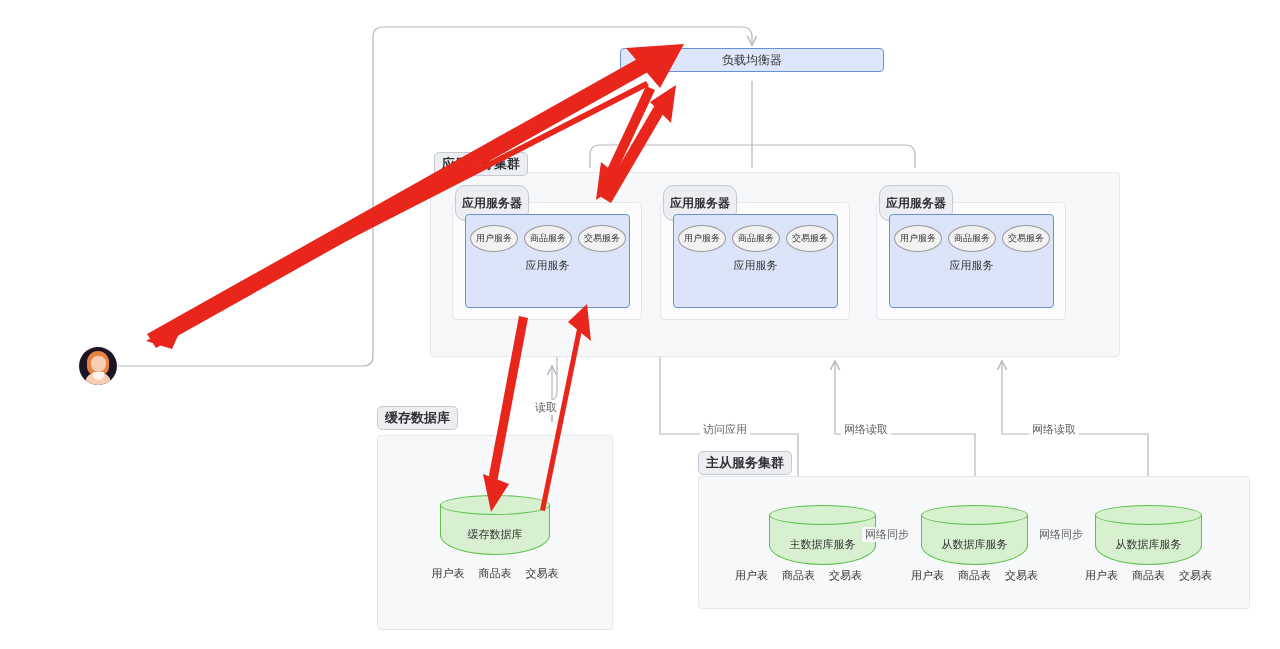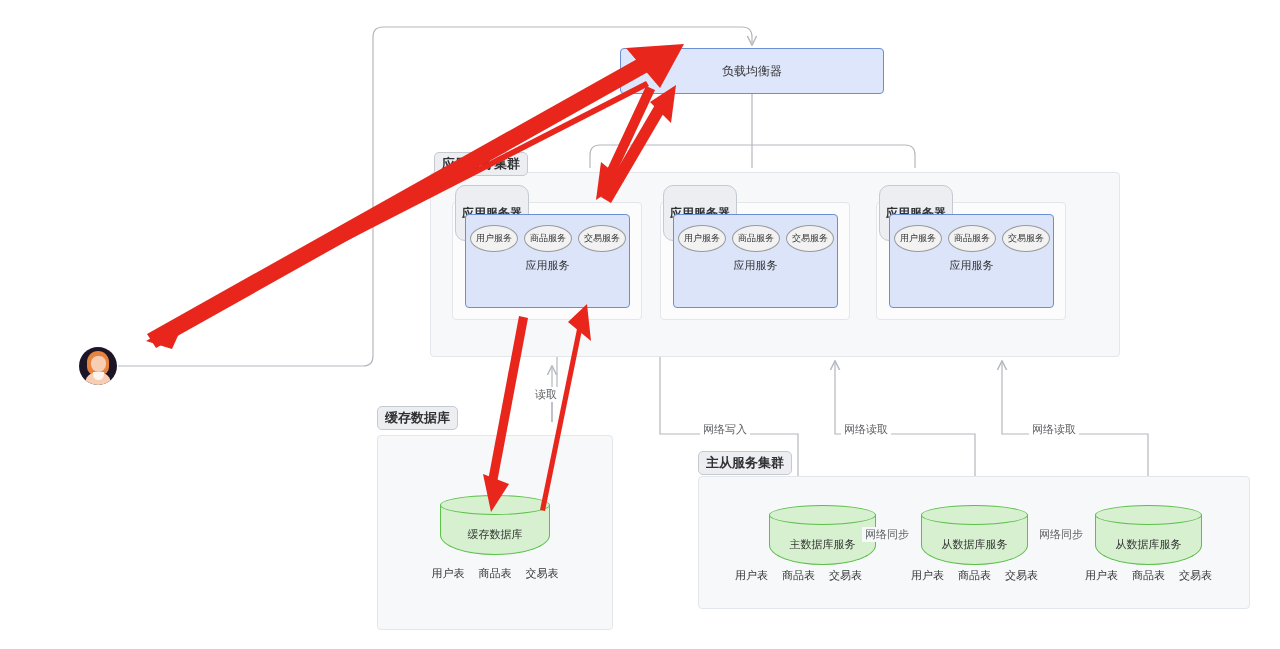--- a/index.html
+++ b/index.html
@@ -37,21 +37,21 @@
   }
   .sub-label{
     position:absolute;
     background:#eceef2;
     border:1px solid #c5c9d2;
     border-radius:10px;
     color:#303133;
     font-weight:bold;
     font-size:12px;
     line-height:16px;
-    padding:19px 6px;
+    padding:9px 6px;
     white-space:nowrap;
   }
 
   
   .lb-box{
     position:absolute;
     background:#dde6fa;
     border:1px solid #6b8fd4;
     border-radius:4px;
     display:flex;align-items:center;justify-content:center;
@@ -222,21 +222,21 @@
   <div class="srv-inner-label" style="left:673px;top:258px;width:165px;">应用服务</div>
 
   <div class="srv-outer" style="left:876px;top:202px;width:190px;height:118px;"></div>
   <div class="sub-label" style="left:879px;top:185px;">应用服务器</div>
   <div class="srv-inner" style="left:889px;top:214px;width:165px;height:94px;"></div>
   <div class="pill" style="left:894px;top:225px;width:48px;height:27px;">用户服务</div>
   <div class="pill" style="left:948px;top:225px;width:48px;height:27px;">商品服务</div>
   <div class="pill" style="left:1002px;top:225px;width:48px;height:27px;">交易服务</div>
   <div class="srv-inner-label" style="left:889px;top:258px;width:165px;">应用服务</div>
 
-  <div class="lb-box" style="left:620px;top:48px;width:264px;height:46px;">负载均衡器</div>
+  <div class="lb-box" style="left:620px;top:48px;width:264px;height:24px;">负载均衡器</div>
 
   <div class="group-box" style="left:377px;top:435px;width:236px;height:195px;"></div>
   <div class="group-label" style="left:377px;top:406px;">缓存数据库</div>
   <div class="cyl" style="left:440px;top:495px;width:110px;height:60px;">
     <div class="cyl-body"></div>
     <div class="cyl-top"></div>
     <div class="cyl-text">缓存数据库</div>
   </div>
   <div class="cyl-tables" style="left:410px;top:566px;width:170px;">
     <span>用户表</span><span>商品表</span><span>交易表</span>
@@ -267,24 +267,24 @@
     <div class="cyl-body"></div>
     <div class="cyl-top"></div>
     <div class="cyl-text">从数据库服务</div>
   </div>
   <div class="cyl-tables" style="left:1065px;top:568px;width:167px;">
     <span>用户表</span><span>商品表</span><span>交易表</span>
   </div>
 
   <div class="edge-label onpanel" style="left:862px;top:527px;">网络同步</div>
   <div class="edge-label onpanel" style="left:1036px;top:527px;">网络同步</div>
-  <div class="edge-label" style="left:700px;top:422px;">网络写入</div>
+  <div class="edge-label" style="left:700px;top:422px;">访问应用</div>
   <div class="edge-label" style="left:841px;top:422px;">网络读取</div>
   <div class="edge-label" style="left:1029px;top:422px;">网络读取</div>
-  <div class="edge-label" style="left:532px;top:387px;">读取</div>
+  <div class="edge-label" style="left:532px;top:400px;">读取</div>
 
 
   <div class="avatar" style="left:79px;top:347px;">
     <div class="av-hair"></div>
     <div class="av-face"></div>
     <div class="av-body"></div>
     <div class="av-collar"></div>
   </div>
 
   <svg class="svg-layer">

